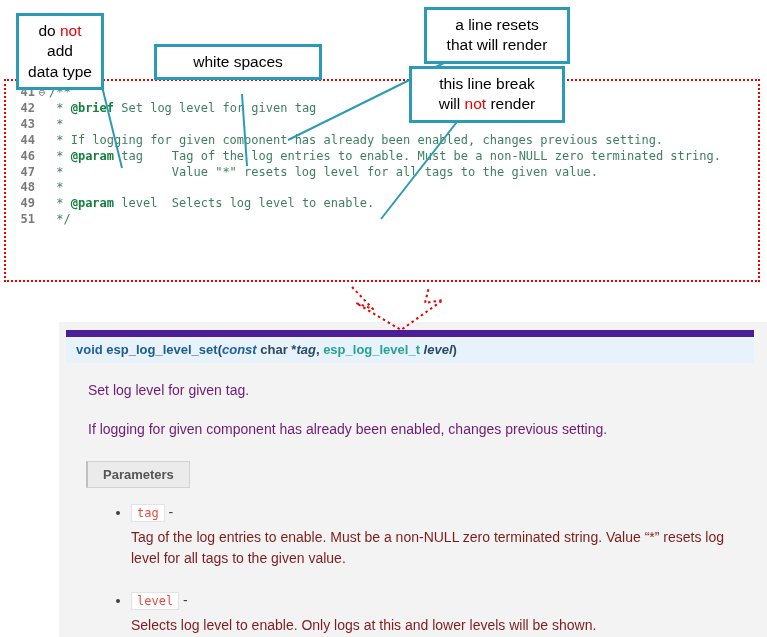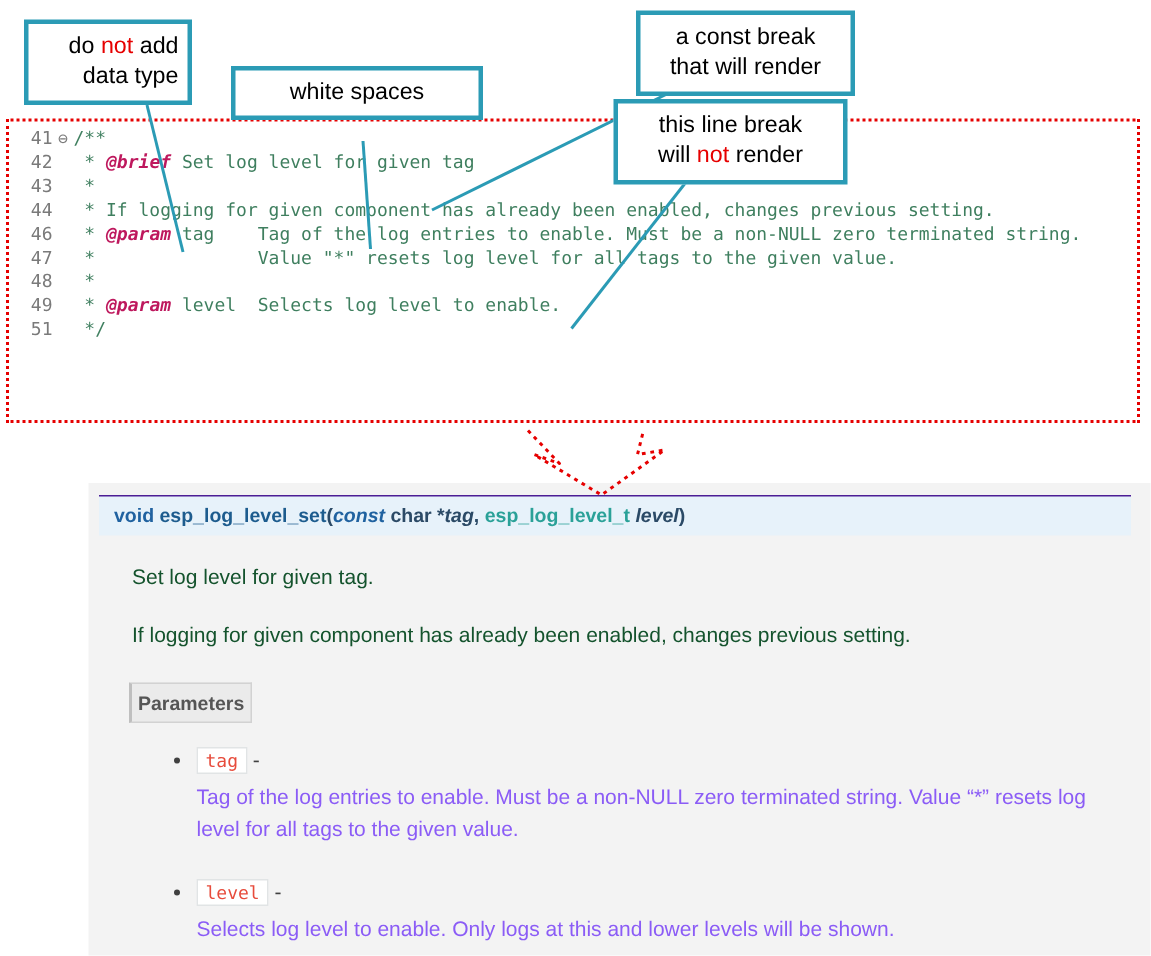--- a/index.html
+++ b/index.html
@@ -16,74 +16,74 @@
   }
   .red{color:#e60000;}
   
   .code-block{
     position:absolute;left:4px;top:79px;width:756px;height:203px;
     border:2px dotted #e60000;background:#fff;box-sizing:border-box;
     padding:4px 0 0 5px;z-index:1;overflow:hidden;
     font-family:"DejaVu Sans Mono",monospace;font-size:12px;line-height:15.9px;
   }
   .code-line{white-space:pre;}
-  .ln{display:inline-block;width:24px;text-align:right;color:#7a7a7a;}
+  .ln{display:inline-block;width:24px;text-align:right;color:#7a7a7a;font-weight:bold;}
   .fold{display:inline-block;width:14px;text-align:center;color:#7a7a7a;font-size:11px;}
   .sg-c{color:#3f7f5f;}
-  .sg-t{color:#be185d;font-weight:bold;font-style:italic;}
+  .sg-t{color:#15803d;font-weight:bold;}
   .sg-k{color:#7f0055;font-weight:bold;}
   .sg-f{color:#000;font-weight:bold;}
   .sg-p{color:#000;}
   
   .overlay{position:absolute;left:0;top:0;width:767px;height:637px;z-index:4;pointer-events:none;}
   
   .docs-panel{
     position:absolute;left:59px;top:322px;width:708px;height:315px;
     background:#f3f3f3;z-index:2;box-sizing:border-box;color:#404040;
   }
   .sig-bar{
-    margin:8px 13px 0 7px;background:#e7f2fa;border-top:1px solid #4c1d95;
+    margin:8px 13px 0 7px;background:#e7f2fa;border-top:7px solid #4c1d95;
     padding:5px 10px 6px;font-size:13px;font-weight:bold;
   }
   .sg-kw{color:#2062a0;font-weight:bold;}
   .sg-name{color:#1d5c8e;font-weight:bold;}
   .sg-base{color:#2b4a66;font-weight:bold;}
   .sg-cst{color:#2062a0;font-weight:bold;font-style:italic;}
   .sg-arg{color:#2b4a66;font-weight:bold;font-style:italic;}
   .sg-type{color:#2aa198;font-weight:bold;}
-  .doc-para{margin:17px 20px 0 29px;font-size:14px;line-height:1.45;color:#14532d;}
+  .doc-para{margin:17px 20px 0 29px;font-size:14px;line-height:1.45;color:#701a75;}
   .doc-para.second{margin-top:19px;}
   .params-label{
     display:inline-block;margin:21px 0 0 27px;background:#ebebeb;
     border:1px solid #d2d2d2;border-left:2px solid #bfbfbf;
-    padding:5px 4px;font-size:13px;font-weight:bold;color:#555;text-align:right;
+    padding:5px 15px;font-size:13px;font-weight:bold;color:#555;text-align:right;
   }
   .parameters-list{list-style:disc;margin:10px 0 0 0;padding-left:72px;color:#404040;}
   .parameters-list li{margin-bottom:22px;font-size:14px;margin-top:16px;}
   .param-head{margin-bottom:2px;}
   .literal{
     font-family:"DejaVu Sans Mono",monospace;font-size:12px;color:#e74c3c;
     background:#fff;border:1px solid #e1e4e5;padding:1px 5px;
   }
-  .param-desc{margin-top:7px;font-size:14px;line-height:1.55;color:#8b5cf6;max-width:615px;}
+  .param-desc{margin-top:7px;font-size:14px;line-height:1.55;color:#7f1d1d;max-width:615px;}
 </style>
 </head>
 <body>
 
 <svg class="overlay" viewBox="0 0 767 637" xmlns="http://www.w3.org/2000/svg">
   <line x1="98" y1="70" x2="122" y2="168" stroke="#2b9bb5" stroke-width="2"></line>
   <line x1="242" y1="94" x2="247" y2="166" stroke="#2b9bb5" stroke-width="2"></line>
   <line x1="450" y1="60" x2="288" y2="140" stroke="#2b9bb5" stroke-width="2"></line>
   <line x1="460" y1="118" x2="381" y2="219" stroke="#2b9bb5" stroke-width="2"></line>
   <path d="M352,287 L373,309 L356,303 L401,330 L443,300 L425,303 L429,287" fill="none" stroke="#e60000" stroke-width="2" stroke-dasharray="2.5 3.2" stroke-linejoin="round"></path>
 </svg>
 
-<div class="callout" style="left:16px;top:13px;width:112px;text-align:right;"><span class="">do </span><span class="red">not</span><span class=""> add</span><br><span class="">data type</span></div>
+<div class="callout" style="left:16px;top:13px;width:88px;"><span class="">do </span><span class="red">not</span><span class=""> add</span><br><span class="">data type</span></div>
 <div class="callout" style="left:154px;top:44px;width:168px;"><span class="">white spaces</span><br></div>
-<div class="callout" style="left:424px;top:7px;width:146px;"><span class="">a const break</span><br><span class="">that will render</span></div>
+<div class="callout" style="left:424px;top:7px;width:146px;"><span class="">a line resets</span><br><span class="">that will render</span></div>
 <div class="callout" style="left:409px;top:66px;width:156px;"><span class="">this line break</span><br><span class="">will </span><span class="red">not</span><span class=""> render</span></div>
 
 <div class="code-block">
   <div>
       <div class="code-line"><span class="ln">41</span><span class="fold">⊖</span><span class="sg-c">/**</span></div>
       <div class="code-line"><span class="ln">42</span><span class="fold"> </span><span class="sg-c"> * </span><span class="sg-t">@brief</span><span class="sg-c"> Set log level for given tag</span></div>
       <div class="code-line"><span class="ln">43</span><span class="fold"> </span><span class="sg-c"> *</span></div>
       <div class="code-line"><span class="ln">44</span><span class="fold"> </span><span class="sg-c"> * If logging for given component has already been enabled, changes previous setting.</span></div>
       <div class="code-line"><span class="ln">46</span><span class="fold"> </span><span class="sg-c"> * </span><span class="sg-t">@param</span><span class="sg-c"> tag    Tag of the log entries to enable. Must be a non-NULL zero terminated string.</span></div>
       <div class="code-line"><span class="ln">47</span><span class="fold"> </span><span class="sg-c"> *               Value "*" resets log level for all tags to the given value.</span></div>

